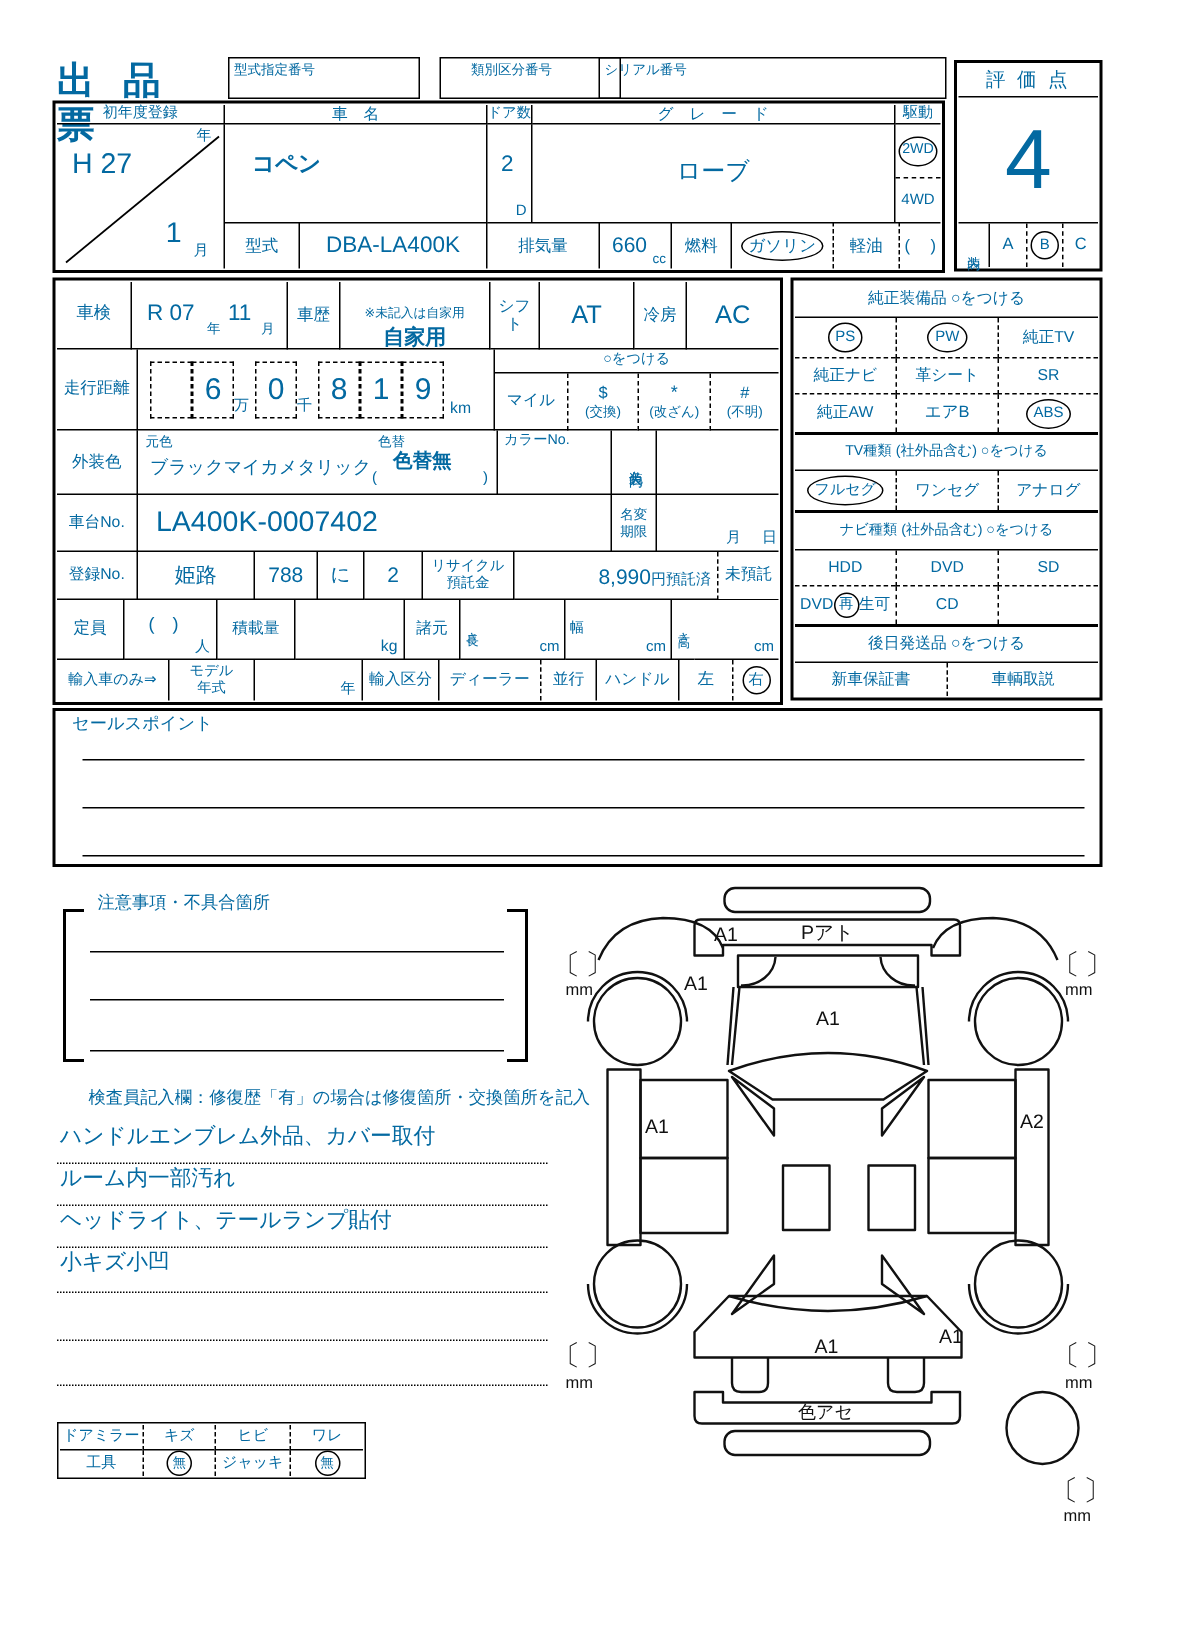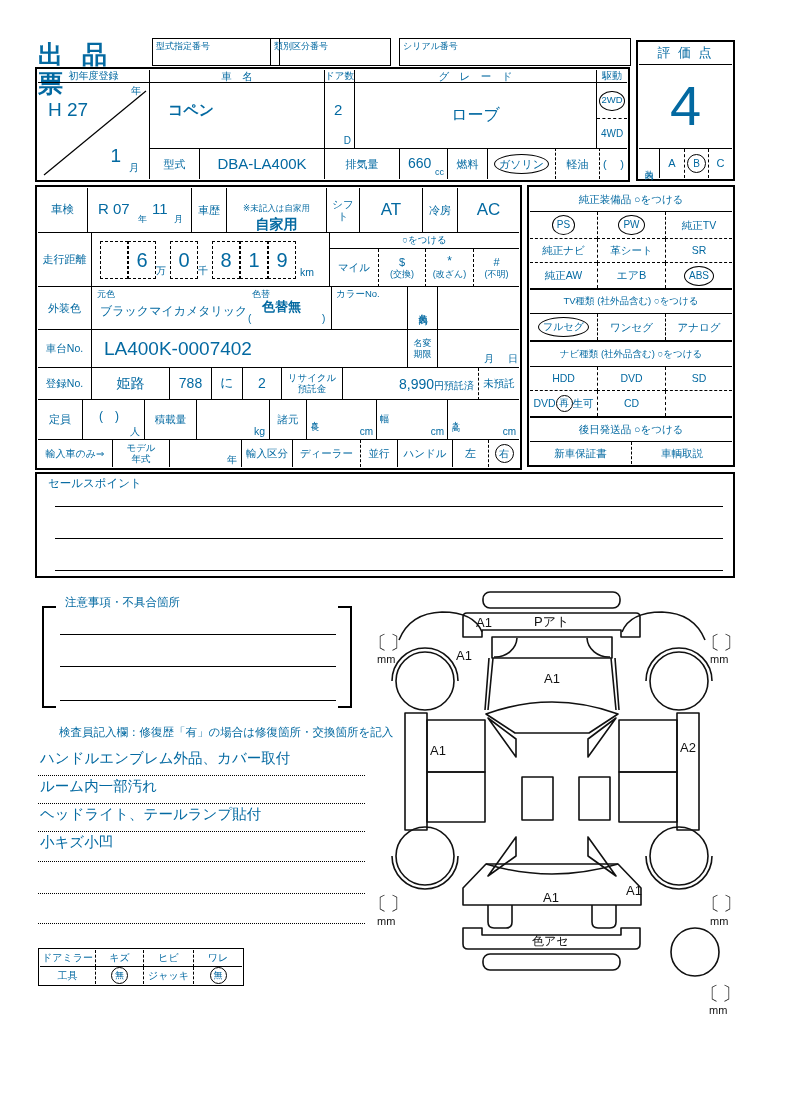--- a/index.html
+++ b/index.html
@@ -26,21 +26,21 @@
   .small{font-size:9px;}
   svg text{font-family:"Liberation Sans","DejaVu Sans",sans-serif;}
 </style>
 </head>
 <body>
 
 <div class="page">
 
   <div class="c" style="left:38px;top:40px;width:115px;height:28px;font-size:25px;font-weight:bold;letter-spacing:6px;">出 品 票</div>
   <div class="c b1" style="left:152px;top:38px;width:128px;height:28px;padding:2px 3px;font-size:9px;">型式指定番号</div>
-  <div class="c b1" style="left:270px;top:38px;width:121px;height:28px;padding:2px 3px;font-size:9px;">類別区分番号</div>
+  <div class="c b1" style="left:293px;top:38px;width:121px;height:28px;padding:2px 20px;font-size:9px;">類別区分番号</div>
   <div class="c b1" style="left:399px;top:38px;width:232px;height:28px;padding:2px 3px;font-size:9px;">シリアル番号</div>
 
   <div class="c box" style="left:636px;top:40px;width:99px;height:141px;"></div>
   <div class="c ctr bb" style="left:639px;top:43px;width:93px;height:22px;font-size:13px;letter-spacing:2px;">評 価 点</div>
   <div class="c ctr" style="left:639px;top:65px;width:93px;height:83px;font-size:56px;">4</div>
   <div class="c bt" style="left:639px;top:148px;width:93px;height:30px;"></div>
   <div class="c ctr br vert" style="left:639px;top:149px;width:21px;height:29px;font-size:9px;">内装</div>
   <div class="c ctr" style="left:660px;top:149px;width:24px;height:29px;font-size:11px;">A</div>
   <div class="c ctr bld" style="left:684px;top:149px;width:24px;height:29px;">
     <span class="circ1">B</span>

